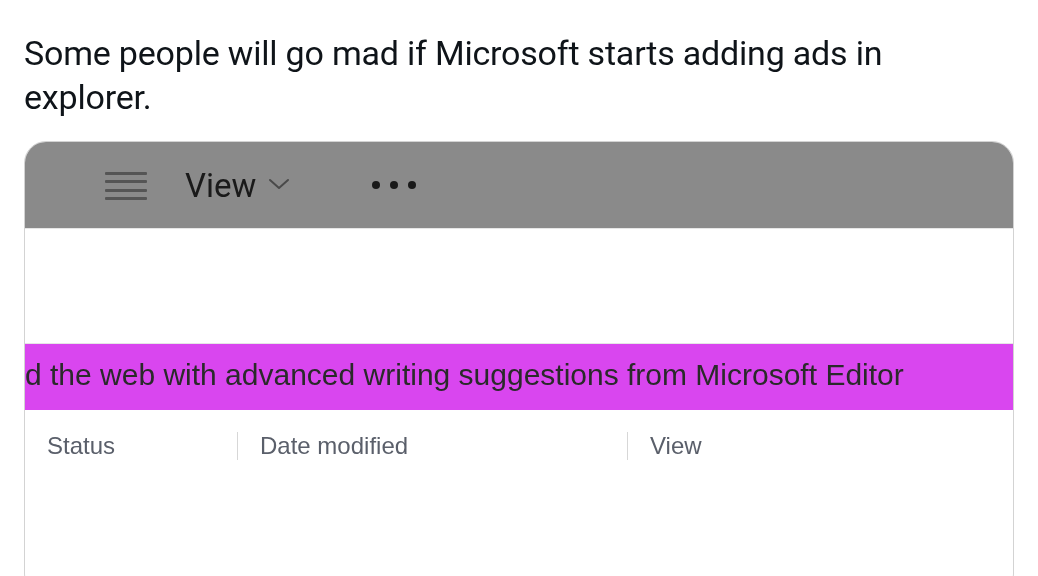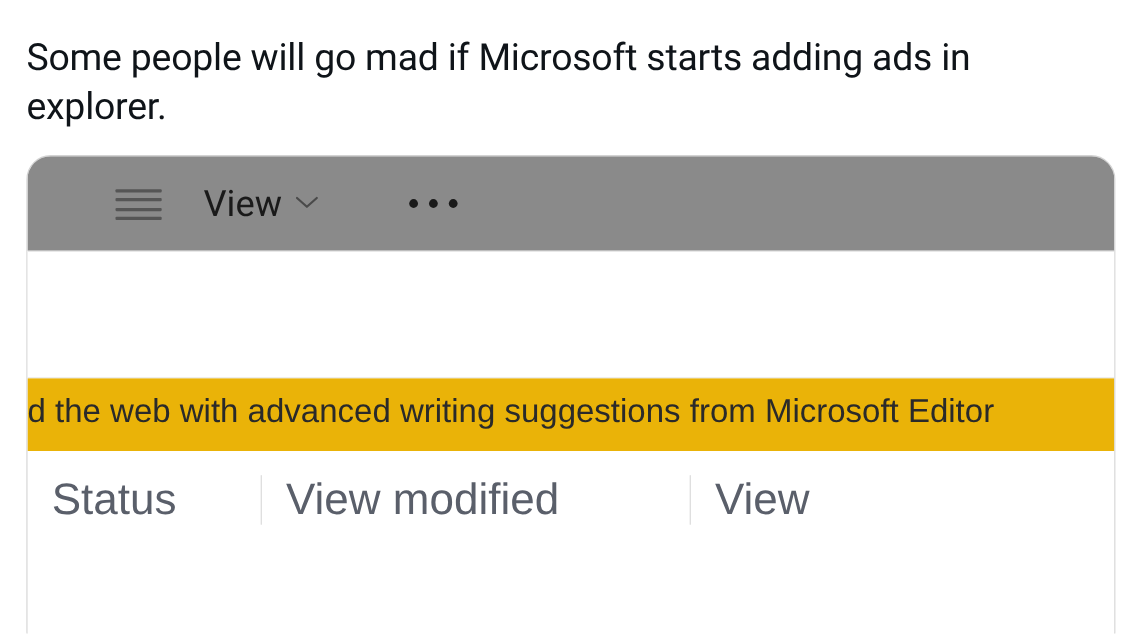--- a/index.html
+++ b/index.html
@@ -82,37 +82,37 @@
       background: #1a1a1a;
       border-radius: 50%;
     }
     .blank-area {
       height: 116px;
       background: #ffffff;
       border-top: 1px solid #e6e6e6;
       border-bottom: 1px solid #e6e6e6;
     }
     .ad-banner {
-      background: #eab308;
+      background: #d946ef;
       color: #2a2a2a;
       font-size: 30px;
       font-weight: 400;
       padding: 14px 0 18px 0;
       font-family: "Segoe UI", -apple-system, sans-serif;
       white-space: nowrap;
       overflow: hidden;
     }
     .column-headers {
       display: flex;
       padding-top: 22px;
       padding-bottom: 18px;
     }
     .column-header {
       color: #5a5f6a;
-      font-size: 40px;
+      font-size: 24px;
       font-weight: 400;
       font-family: "Segoe UI", -apple-system, sans-serif;
       border-right: 1.5px solid #d7d7d7;
       padding-left: 22px;
       padding-right: 20px;
     }
     .column-header.status {
       width: 213px;
     }
     .column-header.date-modified {
@@ -151,17 +151,17 @@
         <div class="dot"></div>
       </div>
     </div>
 
     <div class="blank-area"></div>
 
     <div class="ad-banner">d the web with advanced writing suggestions from Microsoft Editor</div>
 
     <div class="column-headers">
       <div class="column-header status">Status</div>
-      <div class="column-header date-modified">View modified</div>
+      <div class="column-header date-modified">Date modified</div>
       <div class="column-header type">View</div>
     </div>
   </div>
 </div>
 
 </body></html>

